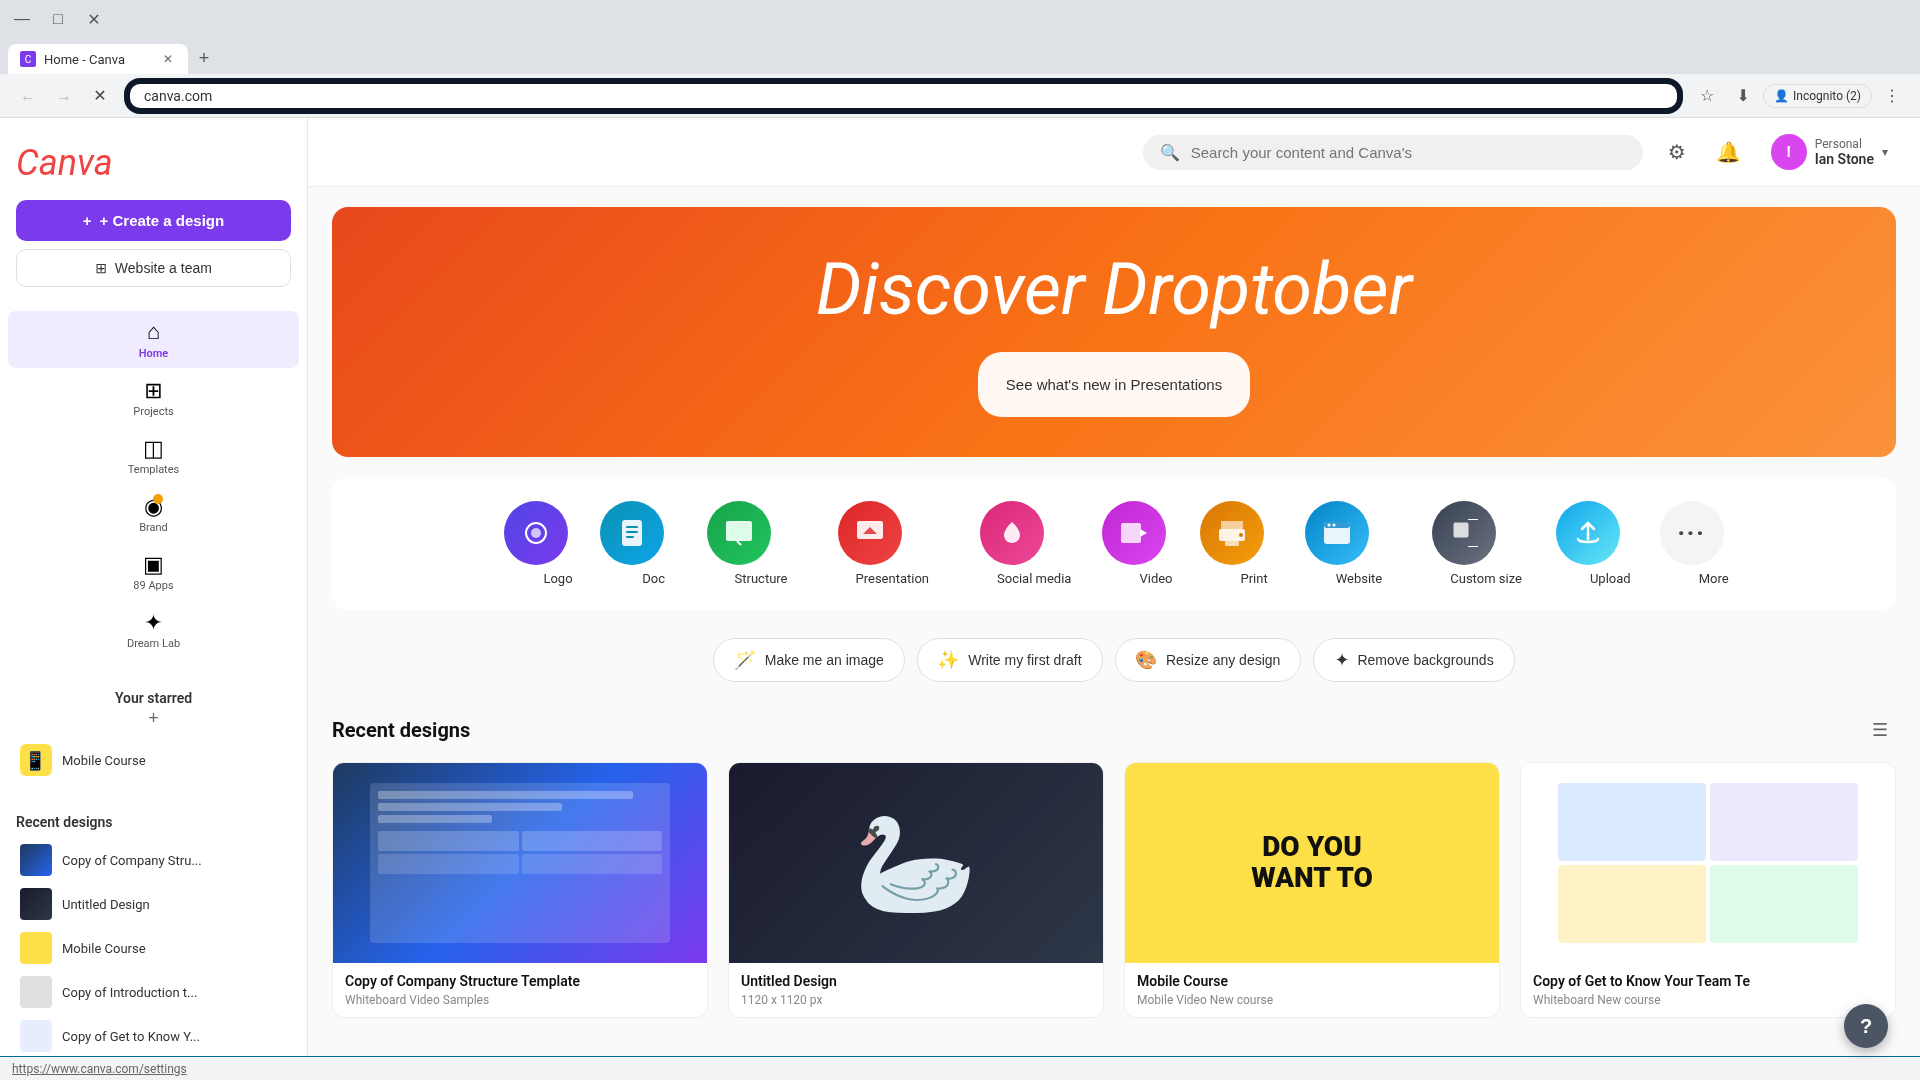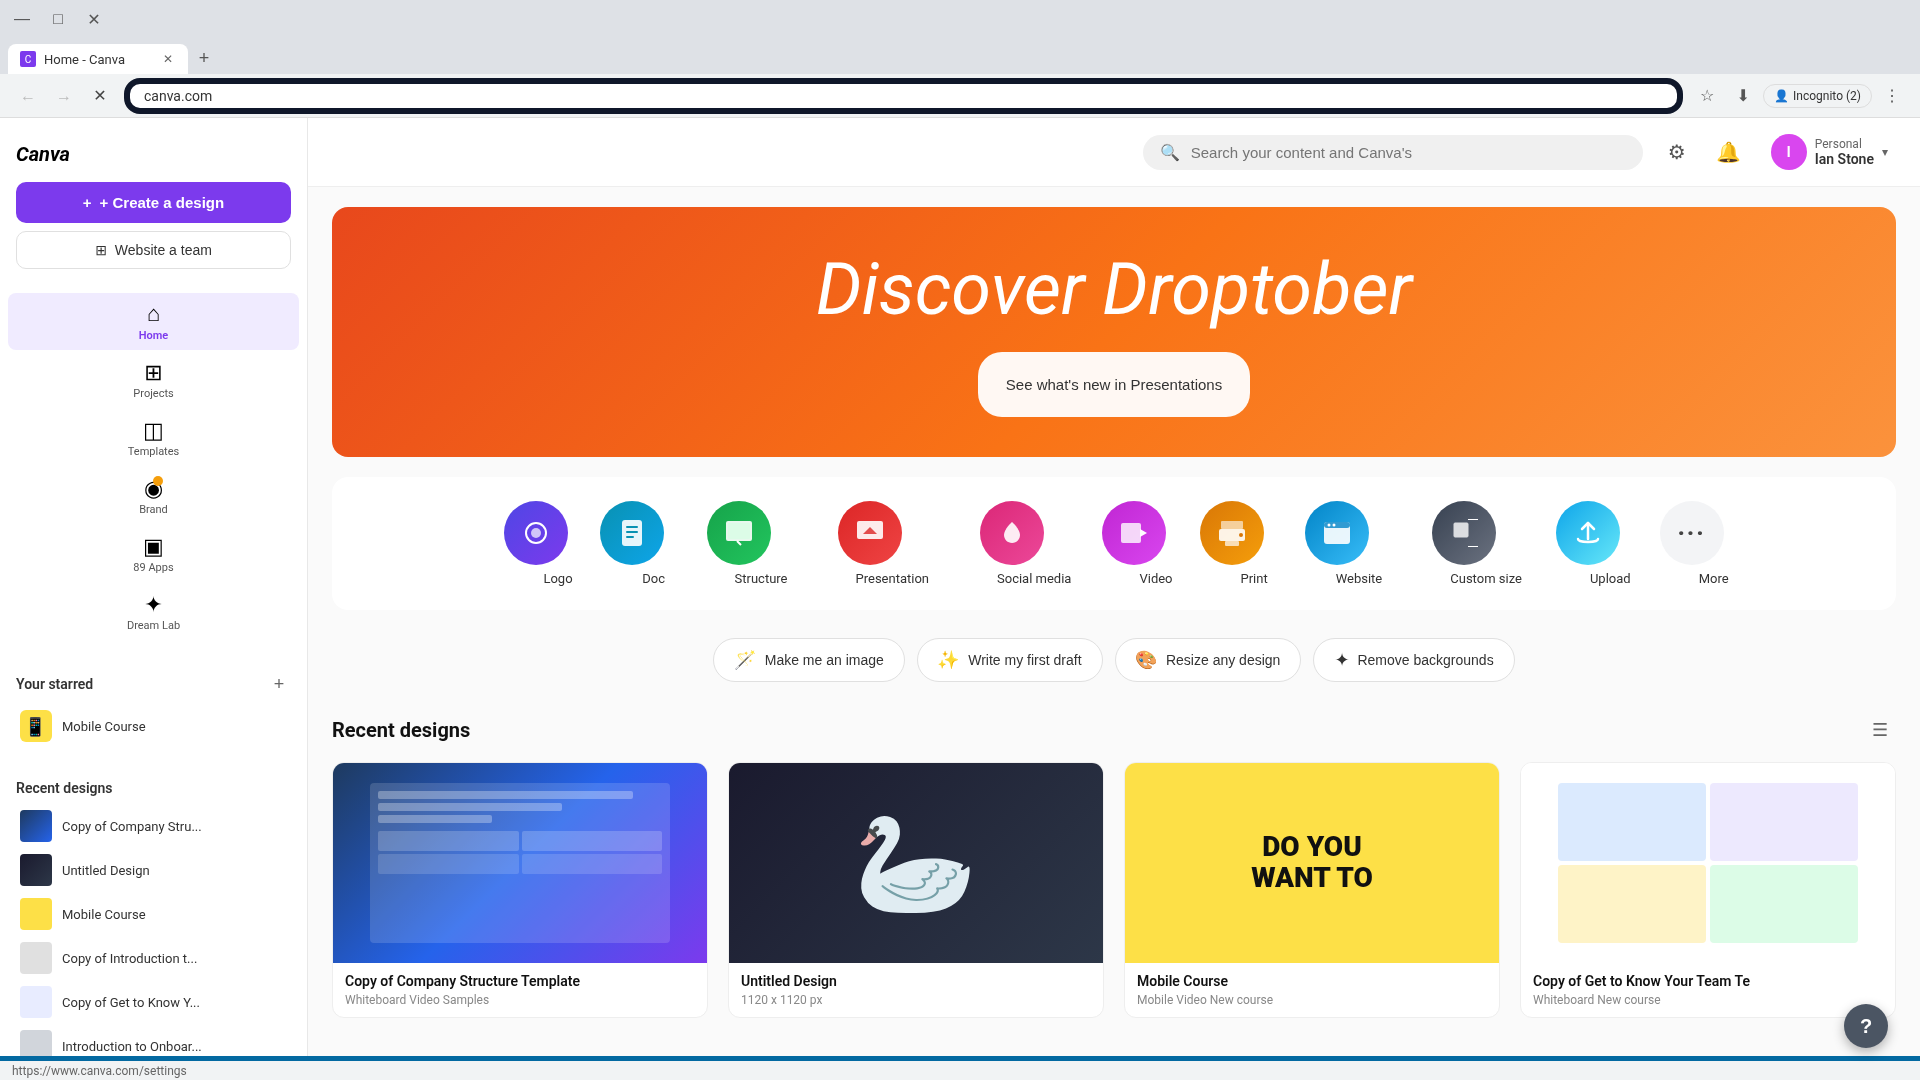--- a/index.html
+++ b/index.html
@@ -26,21 +26,21 @@
     
     .app-container { display: flex; flex: 1; overflow: hidden; }
 
     
     .sidebar { width: 308px; background: #fff; border-right: 1px solid #e8e8e8; display: flex; flex-direction: column; overflow-y: auto; flex-shrink: 0; }
     .canva-logo { display: flex; align-items: center; padding: 8px 0; margin-bottom: 8px; }
     .create-design-btn { width: 100%; padding: 12px; background: #7c3aed; color: #fff; border: none; border-radius: 10px; font-size: 15px; font-weight: 600; cursor: pointer; display: flex; align-items: center; justify-content: center; gap: 8px; margin-bottom: 8px; }
     .create-team-btn { width: 100%; padding: 10px; background: transparent; color: #333; border: 1px solid #e0e0e0; border-radius: 10px; font-size: 14px; cursor: pointer; display: flex; align-items: center; justify-content: center; gap: 8px; margin-bottom: 12px; }
     .sidebar-divider { height: 1px; background: #e8e8e8; margin: 8px 16px; }
     .starred-section { padding: 8px 16px; }
-    .starred-header { display: flex; align-items: center; justify-content: space-between; margin-bottom: 8px; }
+    .starred-header { display: flex; align-items: center; justify-content: space-between; margin-bottom: 8px; flex-direction: column; }
     .starred-title { font-size: 14px; font-weight: 600; color: #333; }
     .add-btn { background: none; border: none; cursor: pointer; color: #666; font-size: 18px; width: 24px; height: 24px; display: flex; align-items: center; justify-content: center; border-radius: 4px; }
     .starred-item { display: flex; align-items: center; gap: 10px; padding: 6px 4px; border-radius: 6px; cursor: pointer; }
     .starred-avatar { width: 32px; height: 32px; border-radius: 6px; display: flex; align-items: center; justify-content: center; font-size: 16px; flex-shrink: 0; }
     .starred-name { font-size: 13px; color: #333; }
     .recent-section { padding: 8px 16px; }
     .recent-header { font-size: 14px; font-weight: 600; color: #333; margin-bottom: 8px; }
     .recent-item { display: flex; align-items: center; gap: 10px; padding: 6px 4px; border-radius: 6px; cursor: pointer; }
     .recent-thumb { width: 32px; height: 32px; border-radius: 4px; background: #e0e0e0; overflow: hidden; flex-shrink: 0; display: flex; align-items: center; justify-content: center; font-size: 10px; color: #666; }
     .recent-name { font-size: 13px; color: #333; white-space: nowrap; overflow: hidden; text-overflow: ellipsis; flex: 1; }
@@ -97,21 +97,21 @@
     .design-thumb { width: 100%; height: 200px; background: #e0e0e0; overflow: hidden; position: relative; }
     .thumb-1 { background: linear-gradient(135deg, #1e3a5f 0%, #2563eb 50%, #7c3aed 100%); display: flex; align-items: center; justify-content: center; }
     .thumb-2 { background: linear-gradient(135deg, #1a1a2e 0%, #2d3748 100%); display: flex; align-items: center; justify-content: center; }
     .thumb-3 { background: #fde047; display: flex; align-items: center; justify-content: center; }
     .thumb-4 { background: #fff; display: flex; align-items: center; justify-content: center; }
     .design-info { padding: 10px 12px; }
     .design-name { font-size: 14px; font-weight: 600; color: #111; margin-bottom: 4px; white-space: nowrap; overflow: hidden; text-overflow: ellipsis; }
     .design-meta { font-size: 12px; color: #888; }
 
     
-    .status-bar { height: 24px; background: #f1f3f4; border-top: 5px solid #0369a1; display: flex; align-items: center; padding: 0 12px; font-size: 12px; color: #666; }
+    .status-bar { height: 24px; background: #f1f3f4; border-top: 1px solid #0369a1; display: flex; align-items: center; padding: 0 12px; font-size: 12px; color: #666; text-decoration: underline; }
 
     
     .help-btn { position: fixed; bottom: 32px; right: 32px; width: 44px; height: 44px; border-radius: 50%; background: #4b5563; color: #fff; border: none; cursor: pointer; font-size: 20px; font-weight: 700; display: flex; align-items: center; justify-content: center; box-shadow: 0 4px 12px rgba(0,0,0,0.3); }
 
     
     .sidebar-nav-vertical { display: flex; flex-direction: column; gap: 2px; padding: 8px; }
     .sidebar-nav-item { display: flex; flex-direction: column; align-items: center; padding: 8px 4px; border-radius: 8px; cursor: pointer; min-width: 60px; }
     .sidebar-nav-item.active { background: #f0ebff; }
     .sidebar-nav-icon { font-size: 22px; margin-bottom: 2px; }
     .sidebar-nav-label { font-size: 11px; color: #555; text-align: center; }
@@ -165,21 +165,21 @@
       <button class="toolbar-btn">⋮</button>
     </div>
   </div>
 </div>
 
 <div class="app-container">
 
   <div class="sidebar">
     <div style="padding: 16px 16px 4px;">
       <div class="canva-logo">
-        <span style="font-size:20px; font-weight:700; color:#000000; font-style:italic;">Canva</span>
+        <span style="font-size:36px; font-weight:400; color:#ef4444; font-style:italic;">Canva</span>
       </div>
       <button class="create-design-btn">
         <span>+</span>
         <span>+ Create a design</span>
       </button>
       <button class="create-team-btn">
         <span>⊞</span>
         <span>Website a team</span>
       </button>
     </div>

